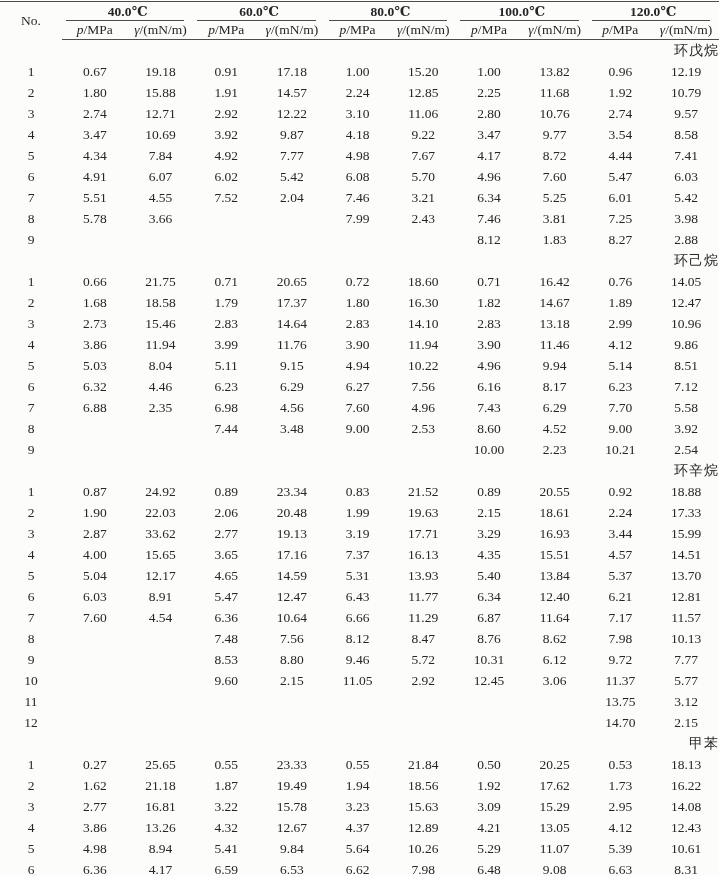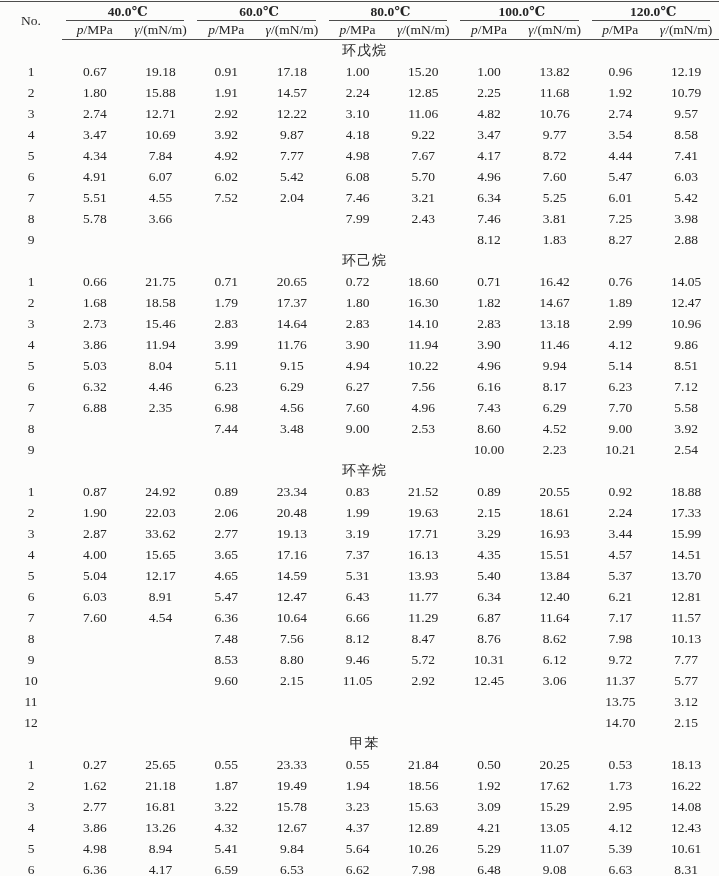--- a/index.html
+++ b/index.html
@@ -19,21 +19,21 @@
   tr.temp-row th{height:19px;line-height:19px;vertical-align:middle;}
   tr.sub-row th{height:18px;line-height:18px;border-bottom:1px solid #4d4d4d;margin-top:40px;}
   th.no-col{vertical-align:middle;font-size:13.5px;}
   th.temp{position:relative;font-weight:bold;}
   th.temp::after{
     content:"";position:absolute;left:4px;right:9px;bottom:0;
     border-bottom:1px solid #4d4d4d;
   }
   .sym{font-style:italic;}
   tbody td{height:21px;line-height:21px;font-size:13.5px;}
-  td.section-name{text-align:center;padding-left:10px;font-size:14px;letter-spacing:1px;}
+  td.section-name{text-align:right;padding-left:10px;font-size:14px;letter-spacing:1px;}
   td.no-cell{font-size:13.5px;}
 </style>
 </head>
 <body>
 
 <div>
   <table>
     <colgroup>
       <col class="no">
       <col span="10">
@@ -91,21 +91,21 @@
           <td>10.79</td>
         </tr>
         <tr>
           <td class="no-cell">3</td>
           <td>2.74</td>
           <td>12.71</td>
           <td>2.92</td>
           <td>12.22</td>
           <td>3.10</td>
           <td>11.06</td>
-          <td>4.82</td>
+          <td>2.80</td>
           <td>10.76</td>
           <td>2.74</td>
           <td>9.57</td>
         </tr>
         <tr>
           <td class="no-cell">4</td>
           <td>3.47</td>
           <td>10.69</td>
           <td>3.92</td>
           <td>9.87</td>

